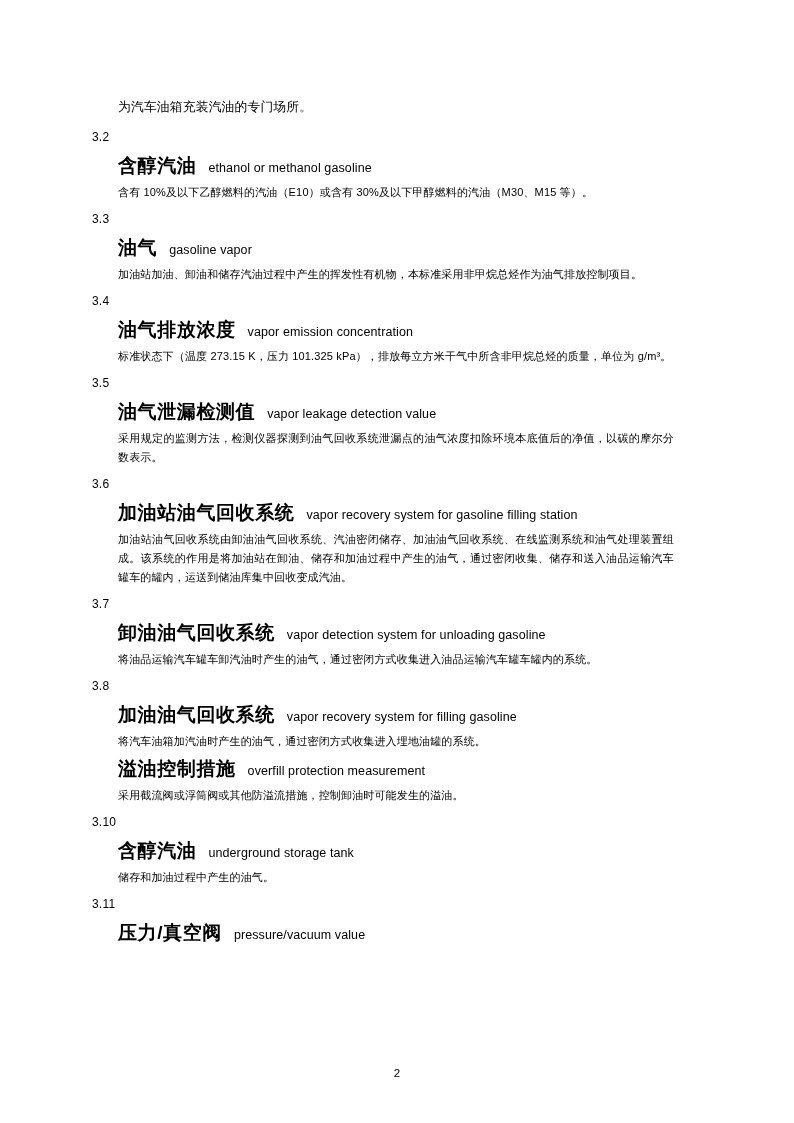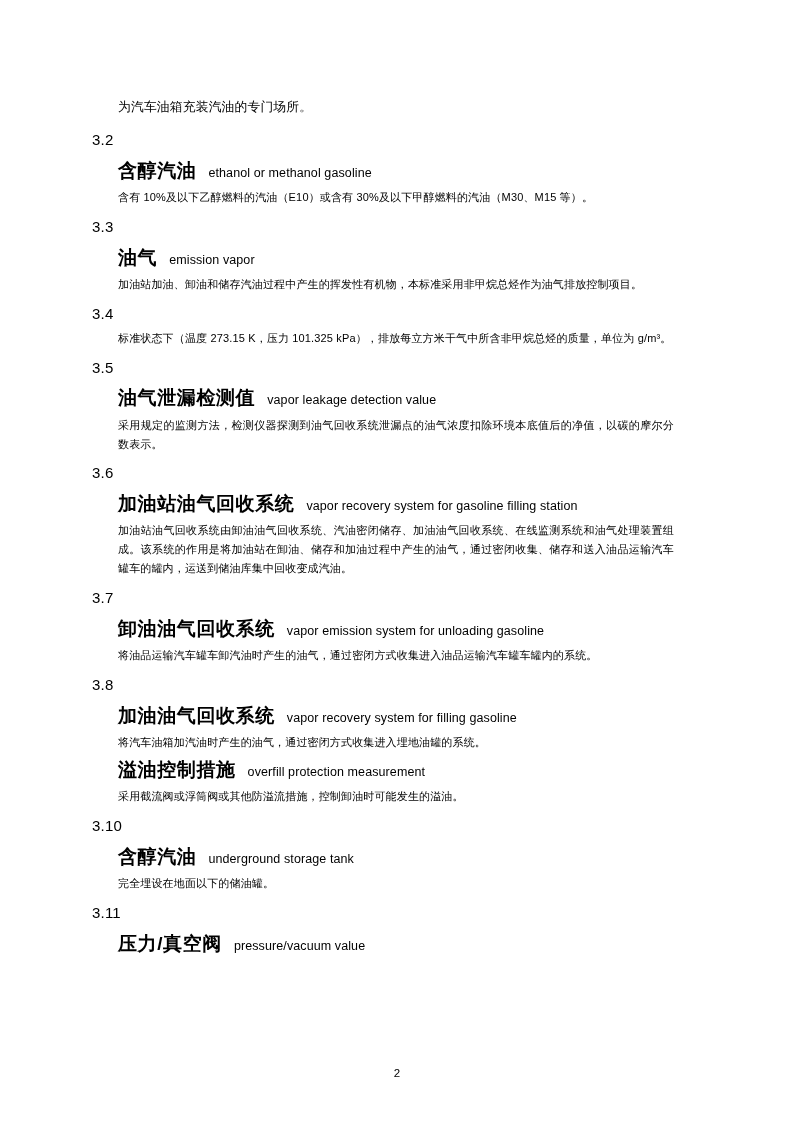--- a/index.html
+++ b/index.html
@@ -18,21 +18,21 @@
     width: 794px;
     height: 1123px;
     box-sizing: border-box;
     padding: 96px 120px 60px 92px;
     position: relative;
   }
   .content {
     position: relative;
   }
   .clause-num {
-    font-size: 15px;
+    font-size: 12px;
     line-height: 1.65;
     margin: 8px 0 2px 0;
     letter-spacing: 0.2px;
   }
   .term-line {
     margin: 2px 0 1px 0;
     padding-left: 26px;
     font-size: 13px;
     line-height: 1.7;
   }
@@ -80,61 +80,64 @@
     <div class="first-line">为汽车油箱充装汽油的专门场所。</div>
 
     <div class="clause-num">3.2</div>
     <div class="term-line">
       <span class="term-cn">含醇汽油</span><span class="term-en">ethanol or methanol gasoline</span>
     </div>
     <div class="body-text">含有 10%及以下乙醇燃料的汽油（E10）或含有 30%及以下甲醇燃料的汽油（M30、M15 等）。</div>
 
     <div class="clause-num">3.3</div>
     <div class="term-line">
-      <span class="term-cn">油气</span><span class="term-en">emission vapor</span>
+      <span class="term-cn">油气</span><span class="term-en">gasoline vapor</span>
     </div>
     <div class="body-text">加油站加油、卸油和储存汽油过程中产生的挥发性有机物，本标准采用非甲烷总烃作为油气排放控制项目。</div>
 
     <div class="clause-num">3.4</div>
+    <div class="term-line">
+      <span class="term-cn">油气排放浓度</span><span class="term-en">vapor emission concentration</span>
+    </div>
     <div class="body-text">标准状态下（温度 273.15 K，压力 101.325 kPa），排放每立方米干气中所含非甲烷总烃的质量，单位为 g/m³。</div>
 
     <div class="clause-num">3.5</div>
     <div class="term-line">
       <span class="term-cn">油气泄漏检测值</span><span class="term-en">vapor leakage detection value</span>
     </div>
     <div class="body-text">采用规定的监测方法，检测仪器探测到油气回收系统泄漏点的油气浓度扣除环境本底值后的净值，以碳的摩尔分数表示。</div>
 
     <div class="clause-num">3.6</div>
     <div class="term-line">
       <span class="term-cn">加油站油气回收系统</span><span class="term-en">vapor recovery system for gasoline filling station</span>
     </div>
     <div class="body-text">加油站油气回收系统由卸油油气回收系统、汽油密闭储存、加油油气回收系统、在线监测系统和油气处理装置组成。该系统的作用是将加油站在卸油、储存和加油过程中产生的油气，通过密闭收集、储存和送入油品运输汽车罐车的罐内，运送到储油库集中回收变成汽油。</div>
 
     <div class="clause-num">3.7</div>
     <div class="term-line">
-      <span class="term-cn">卸油油气回收系统</span><span class="term-en">vapor emission system for unloading gasoline</span>
+      <span class="term-cn">卸油油气回收系统</span><span class="term-en">vapor detection system for unloading gasoline</span>
     </div>
     <div class="body-text">将油品运输汽车罐车卸汽油时产生的油气，通过密闭方式收集进入油品运输汽车罐车罐内的系统。</div>
 
     <div class="clause-num">3.8</div>
     <div class="term-line">
       <span class="term-cn">加油油气回收系统</span><span class="term-en">vapor recovery system for filling gasoline</span>
     </div>
     <div class="body-text">将汽车油箱加汽油时产生的油气，通过密闭方式收集进入埋地油罐的系统。</div>
 
     <div class="term-line">
       <span class="term-cn">溢油控制措施</span><span class="term-en">overfill protection measurement</span>
     </div>
     <div class="body-text">采用截流阀或浮筒阀或其他防溢流措施，控制卸油时可能发生的溢油。</div>
 
     <div class="clause-num">3.10</div>
     <div class="term-line">
       <span class="term-cn">含醇汽油</span><span class="term-en">underground storage tank</span>
     </div>
-    <div class="body-text">完全埋设在地面以下的储油罐。</div>
+    <div class="body-text">储存和加油过程中产生的油气。</div>
 
     <div class="clause-num">3.11</div>
     <div class="term-line">
       <span class="term-cn">压力/真空阀</span><span class="term-en">pressure/vacuum value</span>
     </div>
 
   </div>
 
   <div class="page-number">2</div>
 </div>

